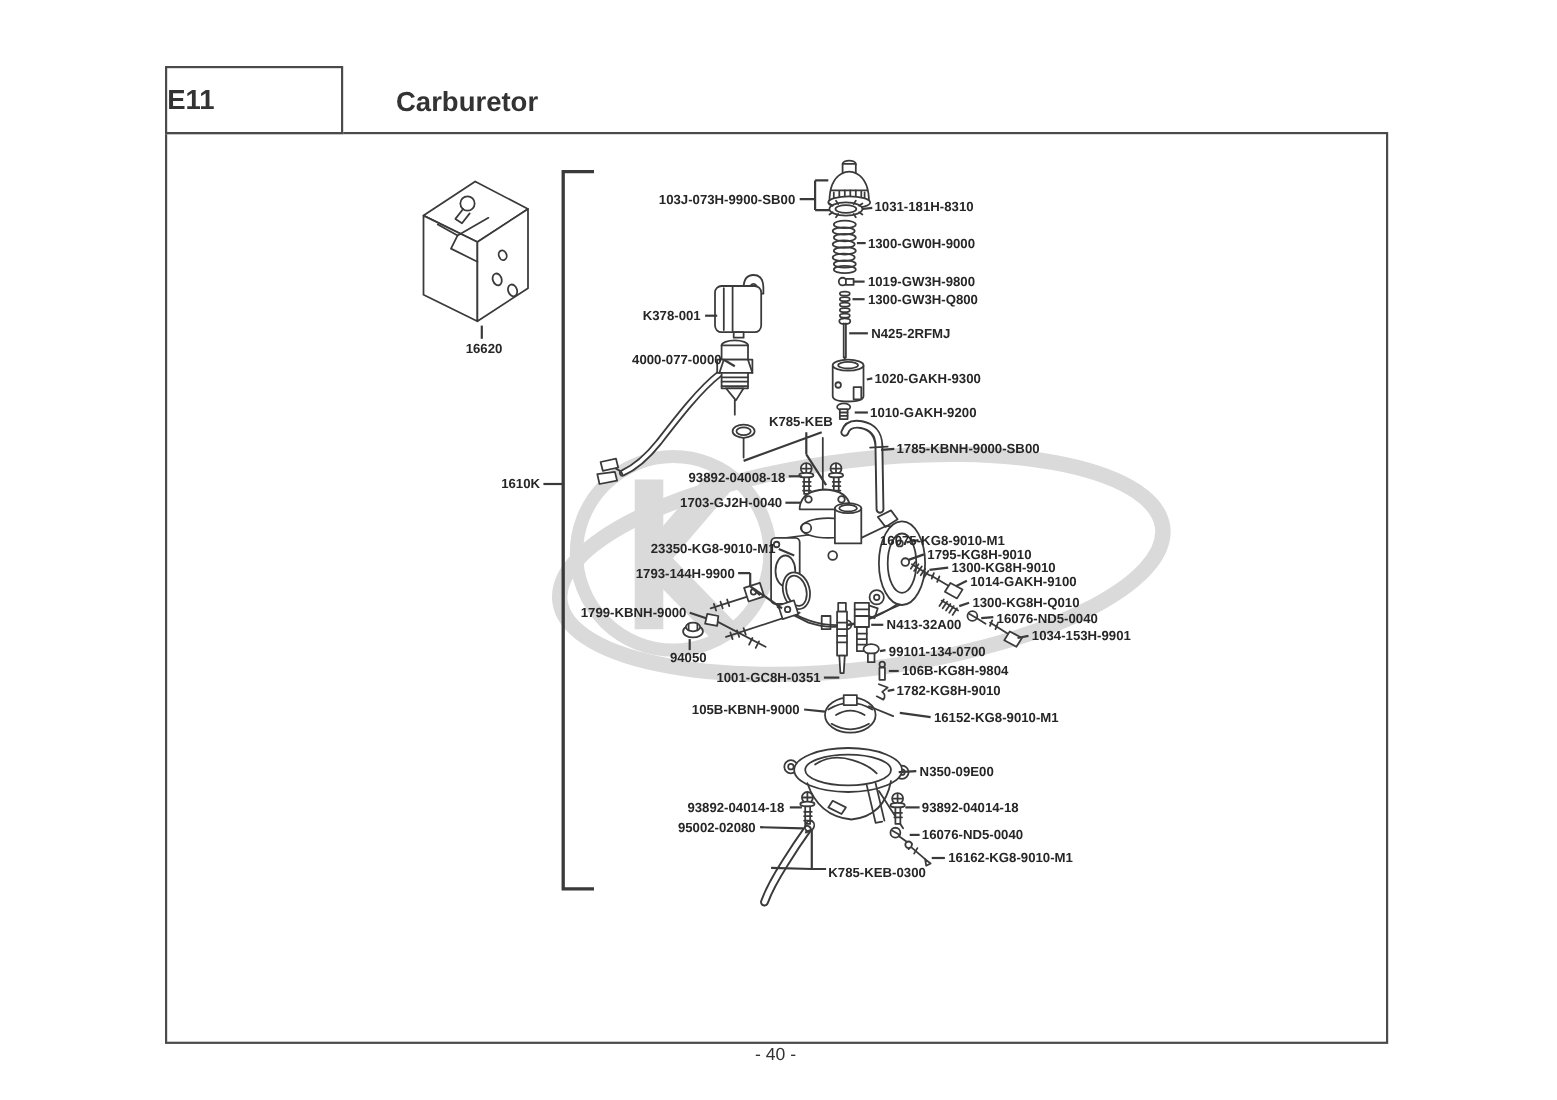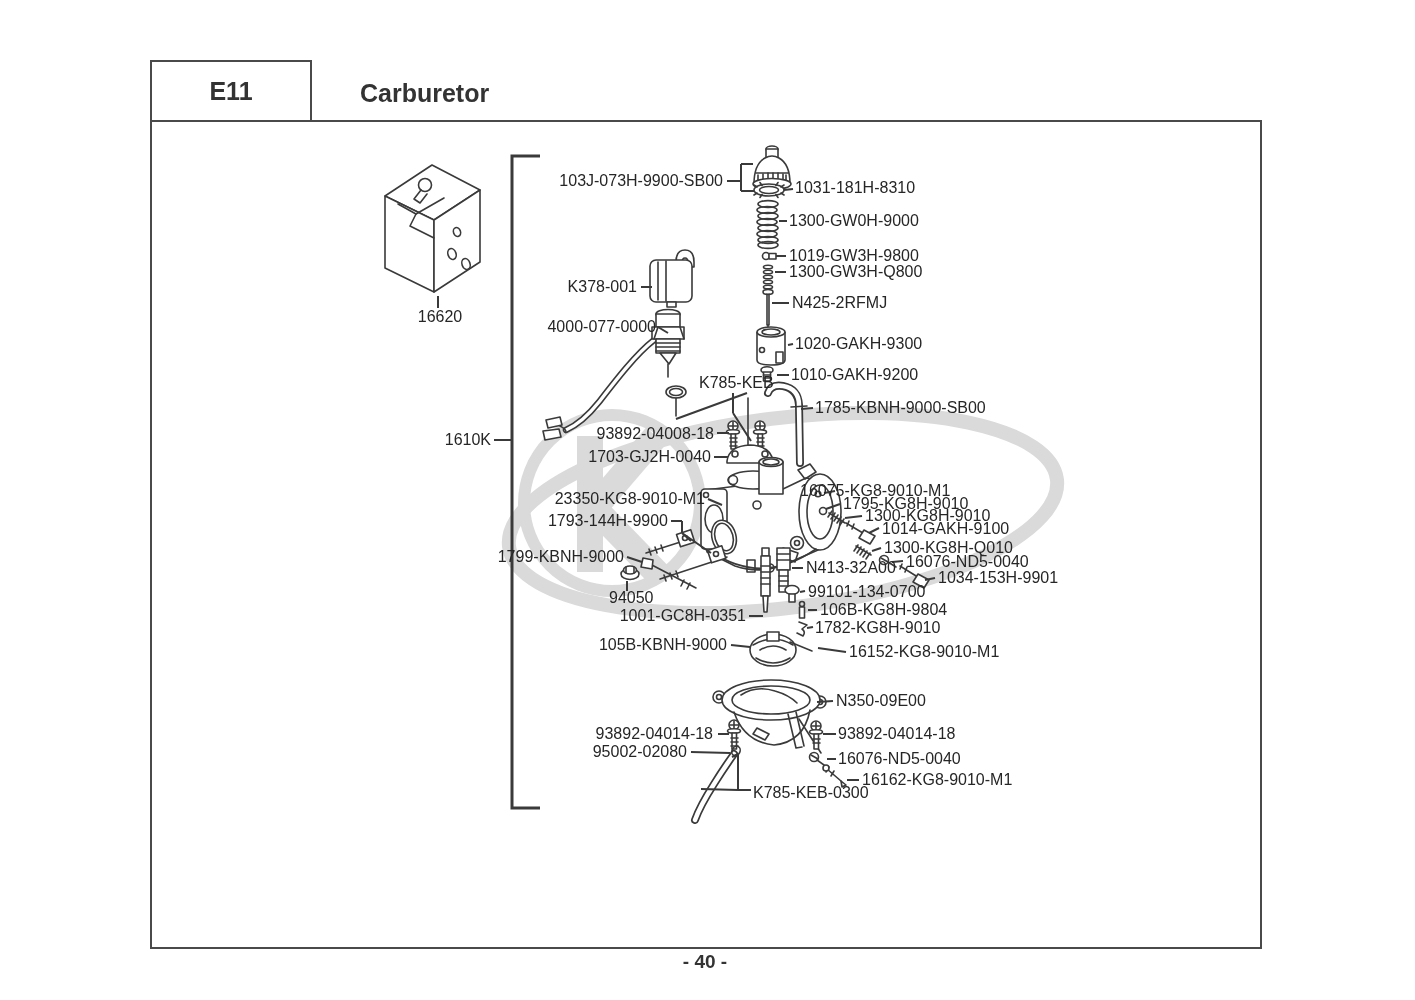--- a/index.html
+++ b/index.html
@@ -1,25 +1,25 @@
 <!DOCTYPE html>
 <html><head>
 <meta charset="utf-8">
 <style>
   html,body{margin:0;padding:0;background:#fff;}
   #page{position:relative;width:1415px;height:1000px;background:#fff;overflow:hidden;
         font-family:"Liberation Sans","DejaVu Sans",sans-serif;}
   .box{position:absolute;border:2px solid #4a4a4a;background:transparent;}
-  #hdr-code{left:150px;top:60px;width:158px;height:58px;display:flex;align-items:center;justify-content:center;
+  #hdr-code{left:150px;top:60px;width:158px;height:58px;display:flex;align-items:center;justify-content:flex-start;
             font-size:25px;font-weight:bold;color:#333;background:#fff;z-index:5;}
   #hdr-title{position:absolute;left:360px;top:79px;font-size:25px;font-weight:bold;color:#333;z-index:5;}
   #main-frame{left:150px;top:120px;width:1108px;height:825px;}
   #page-num{position:absolute;left:150px;top:951px;width:1110px;text-align:center;
-            font-size:19px;font-weight:bold;color:#333;}
-  .lbl{position:absolute;font-size:16px;font-weight:normal;color:#262626;white-space:nowrap;z-index:4;line-height:14px;}
+            font-size:16px;font-weight:normal;color:#333;}
+  .lbl{position:absolute;font-size:12px;font-weight:bold;color:#262626;white-space:nowrap;z-index:4;line-height:14px;}
   .ra{transform:translateX(-100%);}
   .ca{transform:translateX(-50%);}
   svg{position:absolute;left:0;top:0;}
   .ln{stroke:#3a3a3a;stroke-width:2;fill:none;stroke-linecap:butt;}
   .pt{stroke:#3a3a3a;stroke-width:1.6;fill:none;stroke-linecap:round;stroke-linejoin:round;}
   .wf{stroke:#3a3a3a;stroke-width:1.6;fill:#fff;stroke-linejoin:round;}
   .tube-o{stroke:#3a3a3a;stroke-width:8;fill:none;stroke-linecap:round;}
   .tube-i{stroke:#fff;stroke-width:4.5;fill:none;stroke-linecap:round;}
   .wire-o{stroke:#3a3a3a;stroke-width:6.5;fill:none;stroke-linecap:round;}
   .wire-i{stroke:#fff;stroke-width:3.2;fill:none;stroke-linecap:round;}

